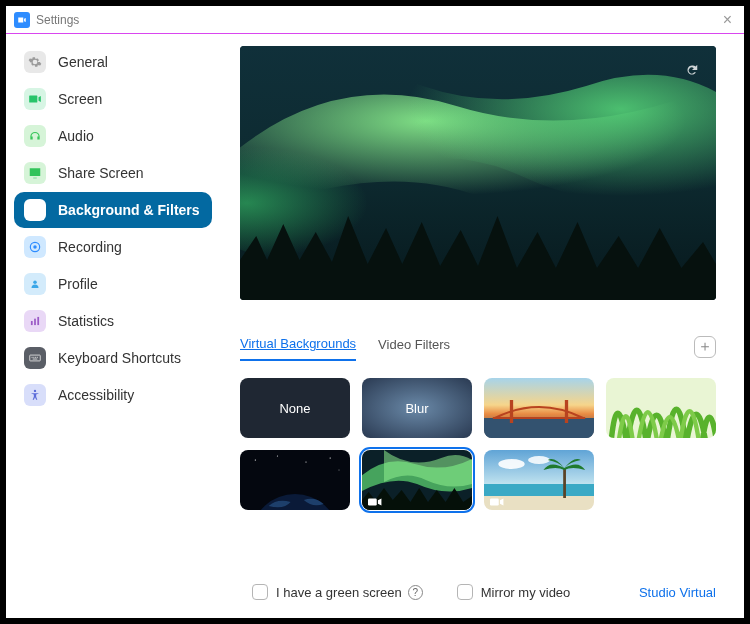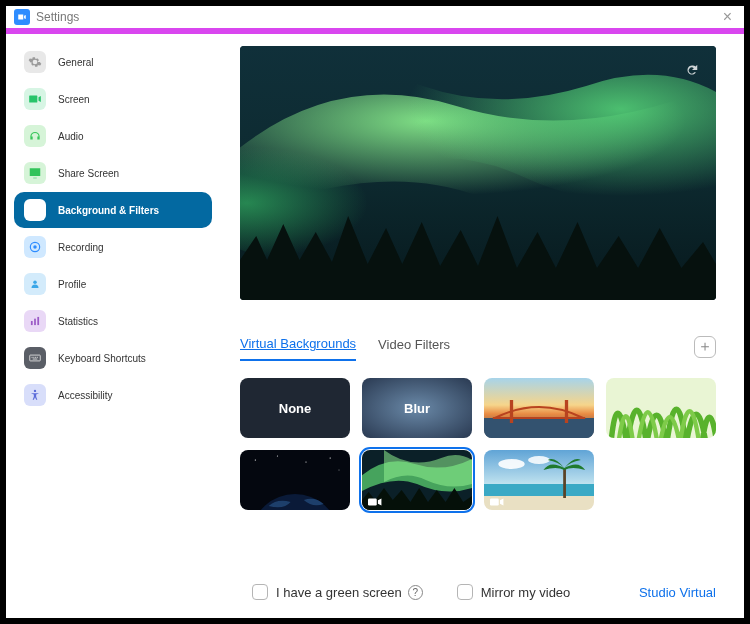--- a/index.html
+++ b/index.html
@@ -17,21 +17,21 @@
     display: flex;
     flex-direction: column;
   }
   .titlebar {
     height: 28px;
     display: flex;
     align-items: center;
     padding: 0 8px;
     font-size: 12px;
     color: #777;
-    border-bottom: 6px solid #d946ef;
+    border-bottom: 1px solid #d946ef;
   }
   .titlebar .app-icon {
     width: 16px; height: 16px;
     background: #2d8cff;
     border-radius: 3px;
     margin-right: 6px;
     display: flex;
     align-items: center;
     justify-content: center;
   }
@@ -48,21 +48,21 @@
     width: 214px;
     padding: 10px 8px;
     overflow-y: auto;
   }
   .sidebar-item {
     display: flex;
     align-items: center;
     height: 36px;
     padding: 0 10px;
     border-radius: 10px;
-    font-size: 10px;
+    font-size: 14px;
     color: #333;
     cursor: pointer;
     margin-bottom: 1px;
     text-align: right;
   }
   .sidebar-item.active {
     background: #0369a1;
     color: #fff;
     font-weight: 600;
   }
@@ -142,21 +142,21 @@
     gap: 12px;
   }
   .tile {
     width: 100%;
     height: 60px;
     border-radius: 8px;
     overflow:hidden;
     position: relative;
     cursor:pointer;
     display:flex;align-items:center;justify-content:center;
-    font-size:13px;color:#fff;font-weight:bold;
+    font-size:13px;color:#fff;
   }
   .tile svg.bg { position:absolute; inset:0; width:100%; height:100%; }
   .tile.selected { outline: 2px solid #0e71eb; outline-offset: 1px; }
   .tile span { position:relative; z-index:2; }
   .tile .cam {
     position:absolute;left:6px;bottom:5px;width:14px;height:10px;z-index:3;
   }
   .tile .cam svg { width:14px;height:10px;fill:#fff; }
 
   .footer {

